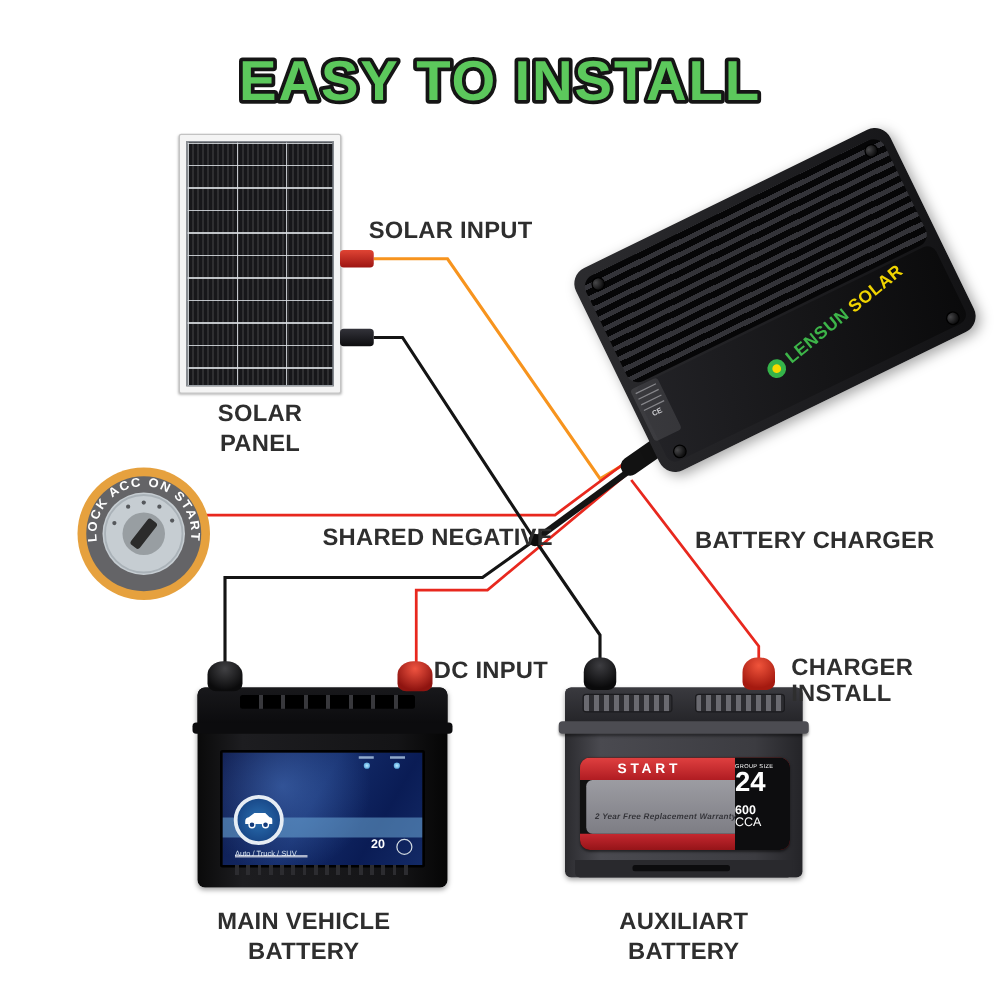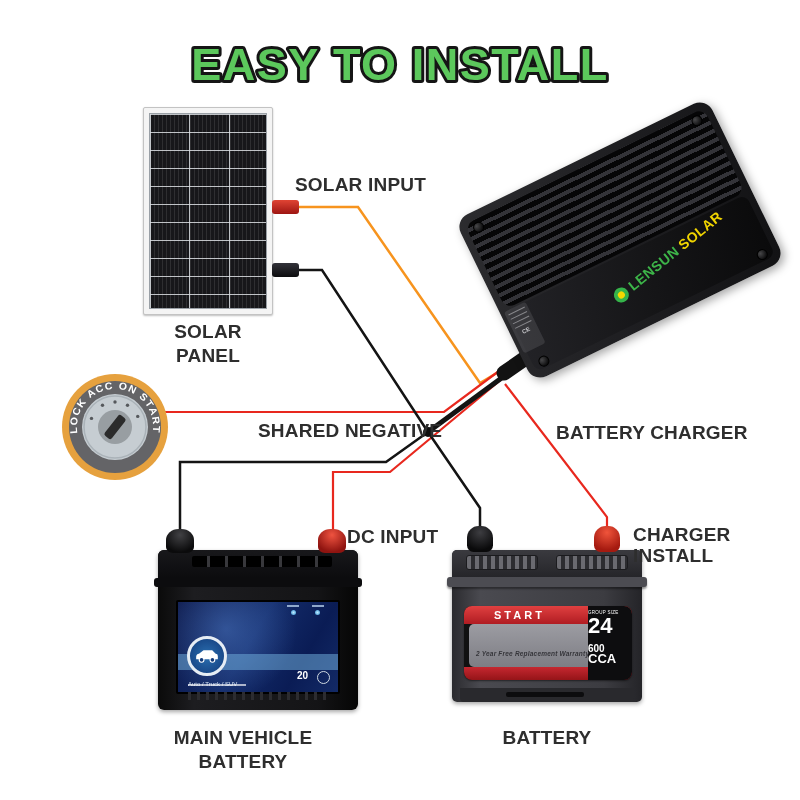--- a/index.html
+++ b/index.html
@@ -184,21 +184,21 @@
   #aux-label .red-bottom { position:absolute; left:0; right:0; bottom:0; height:13px; background:linear-gradient(#c52830,#951418); }
   #aux-label .gray-mid   {
     position:absolute; left:5px; right:44px; top:18px; bottom:13px;
     background:linear-gradient(#9c9ca2,#7d7d84); border-radius:5px 0 0 5px;
   }
   #aux-label .plus   { position:absolute; left:30px; top:3px; color:#fff; font-weight:bold; font-size:11px; letter-spacing:3px; }
   #aux-label .colR   { position:absolute; right:0; top:0; bottom:0; width:44px; background:#0d0d0f; color:#fff; }
   #aux-label .gs-cap { font-size:4.5px; margin-top:4px; letter-spacing:.3px; }
   #aux-label .gs-num { font-size:22px; font-weight:bold; line-height:22px; }
   #aux-label .cca-v  { font-size:10px; font-weight:bold; margin-top:7px; line-height:10px; }
-  #aux-label .cca-u  { font-size:13px;  font-weight:bold; line-height:10px; }
+  #aux-label .cca-u  { font-size:10px;  font-weight:normal; line-height:10px; }
   #aux-label .warranty {
     position:absolute; left:12px; top:44px; color:#35353a;
     font-size:6.5px; font-weight:bold; font-style:italic; letter-spacing:.2px;
   }
 </style>
 </head>
 <body>
 
 <div id="stage">
 
@@ -332,16 +332,17 @@
   <div class="lbl" style="left:347px; top:526px;">DC INPUT</div>
   <div class="lbl" style="left:633px; top:524px; line-height:21px;">
     <div>CHARGER</div>
     <div>INSTALL</div>
   </div>
   <div class="lbl caption" style="left:148px; top:726px; width:190px;">
     <div>MAIN VEHICLE</div>
     <div>BATTERY</div>
   </div>
   <div class="lbl caption" style="left:452px; top:726px; width:190px;">
+    <div>AUXILIART</div>
     <div>BATTERY</div>
   </div>
 
 </div>
 
 </body></html>

